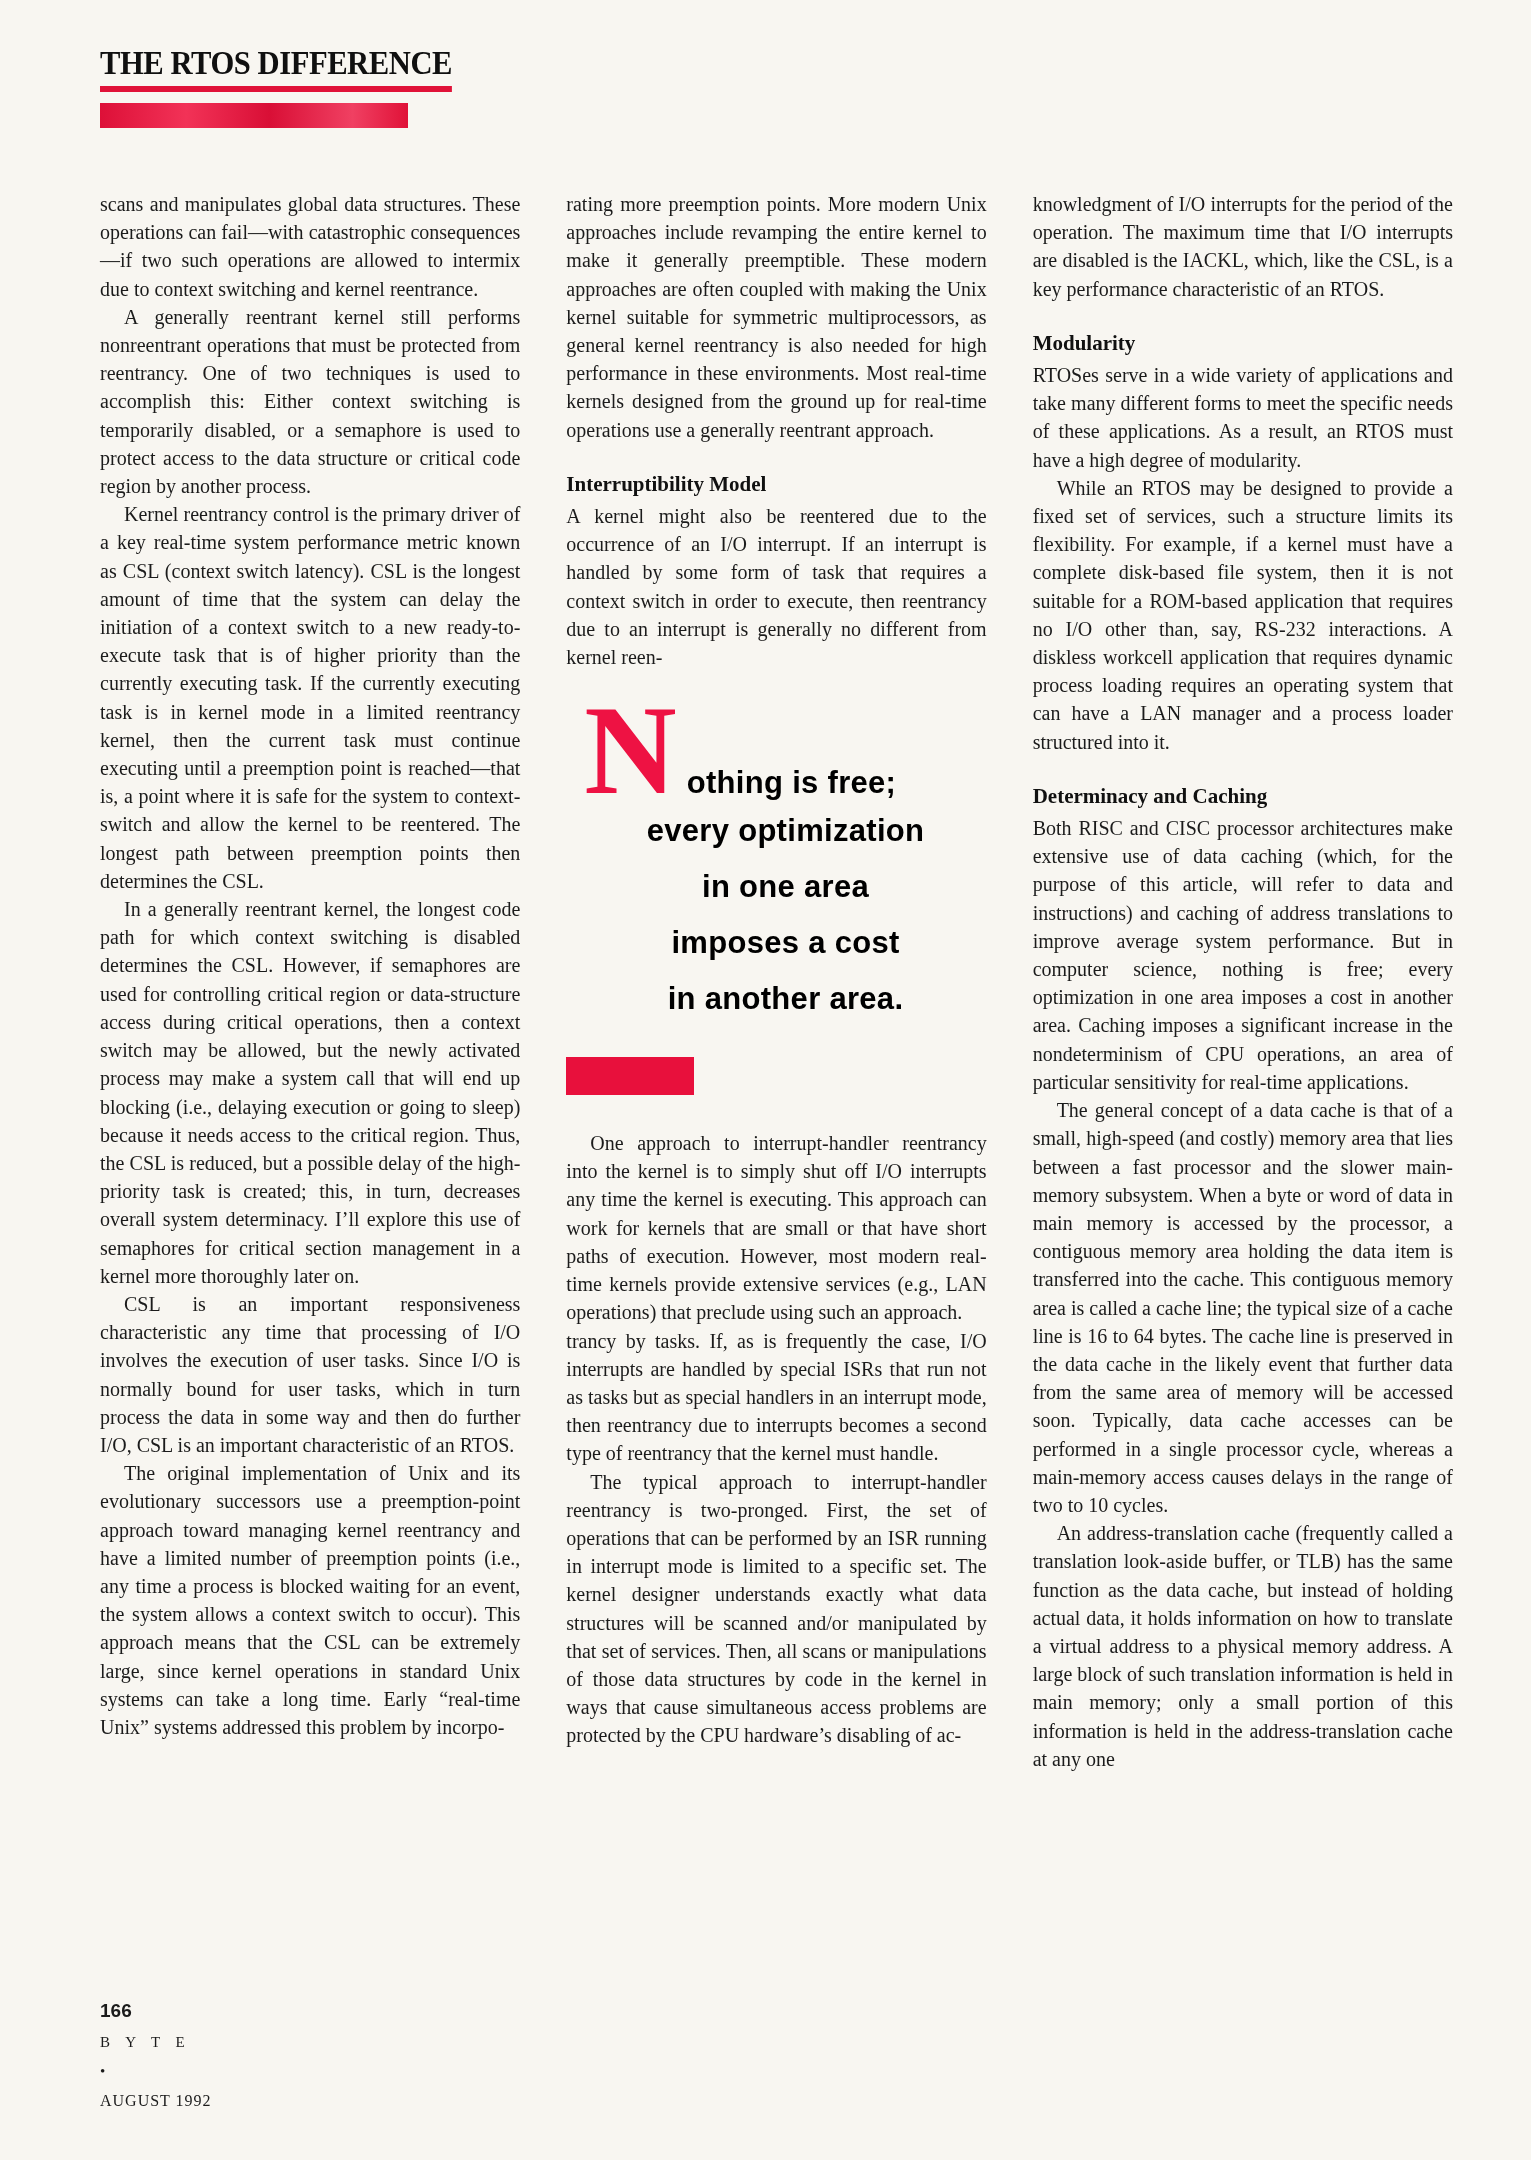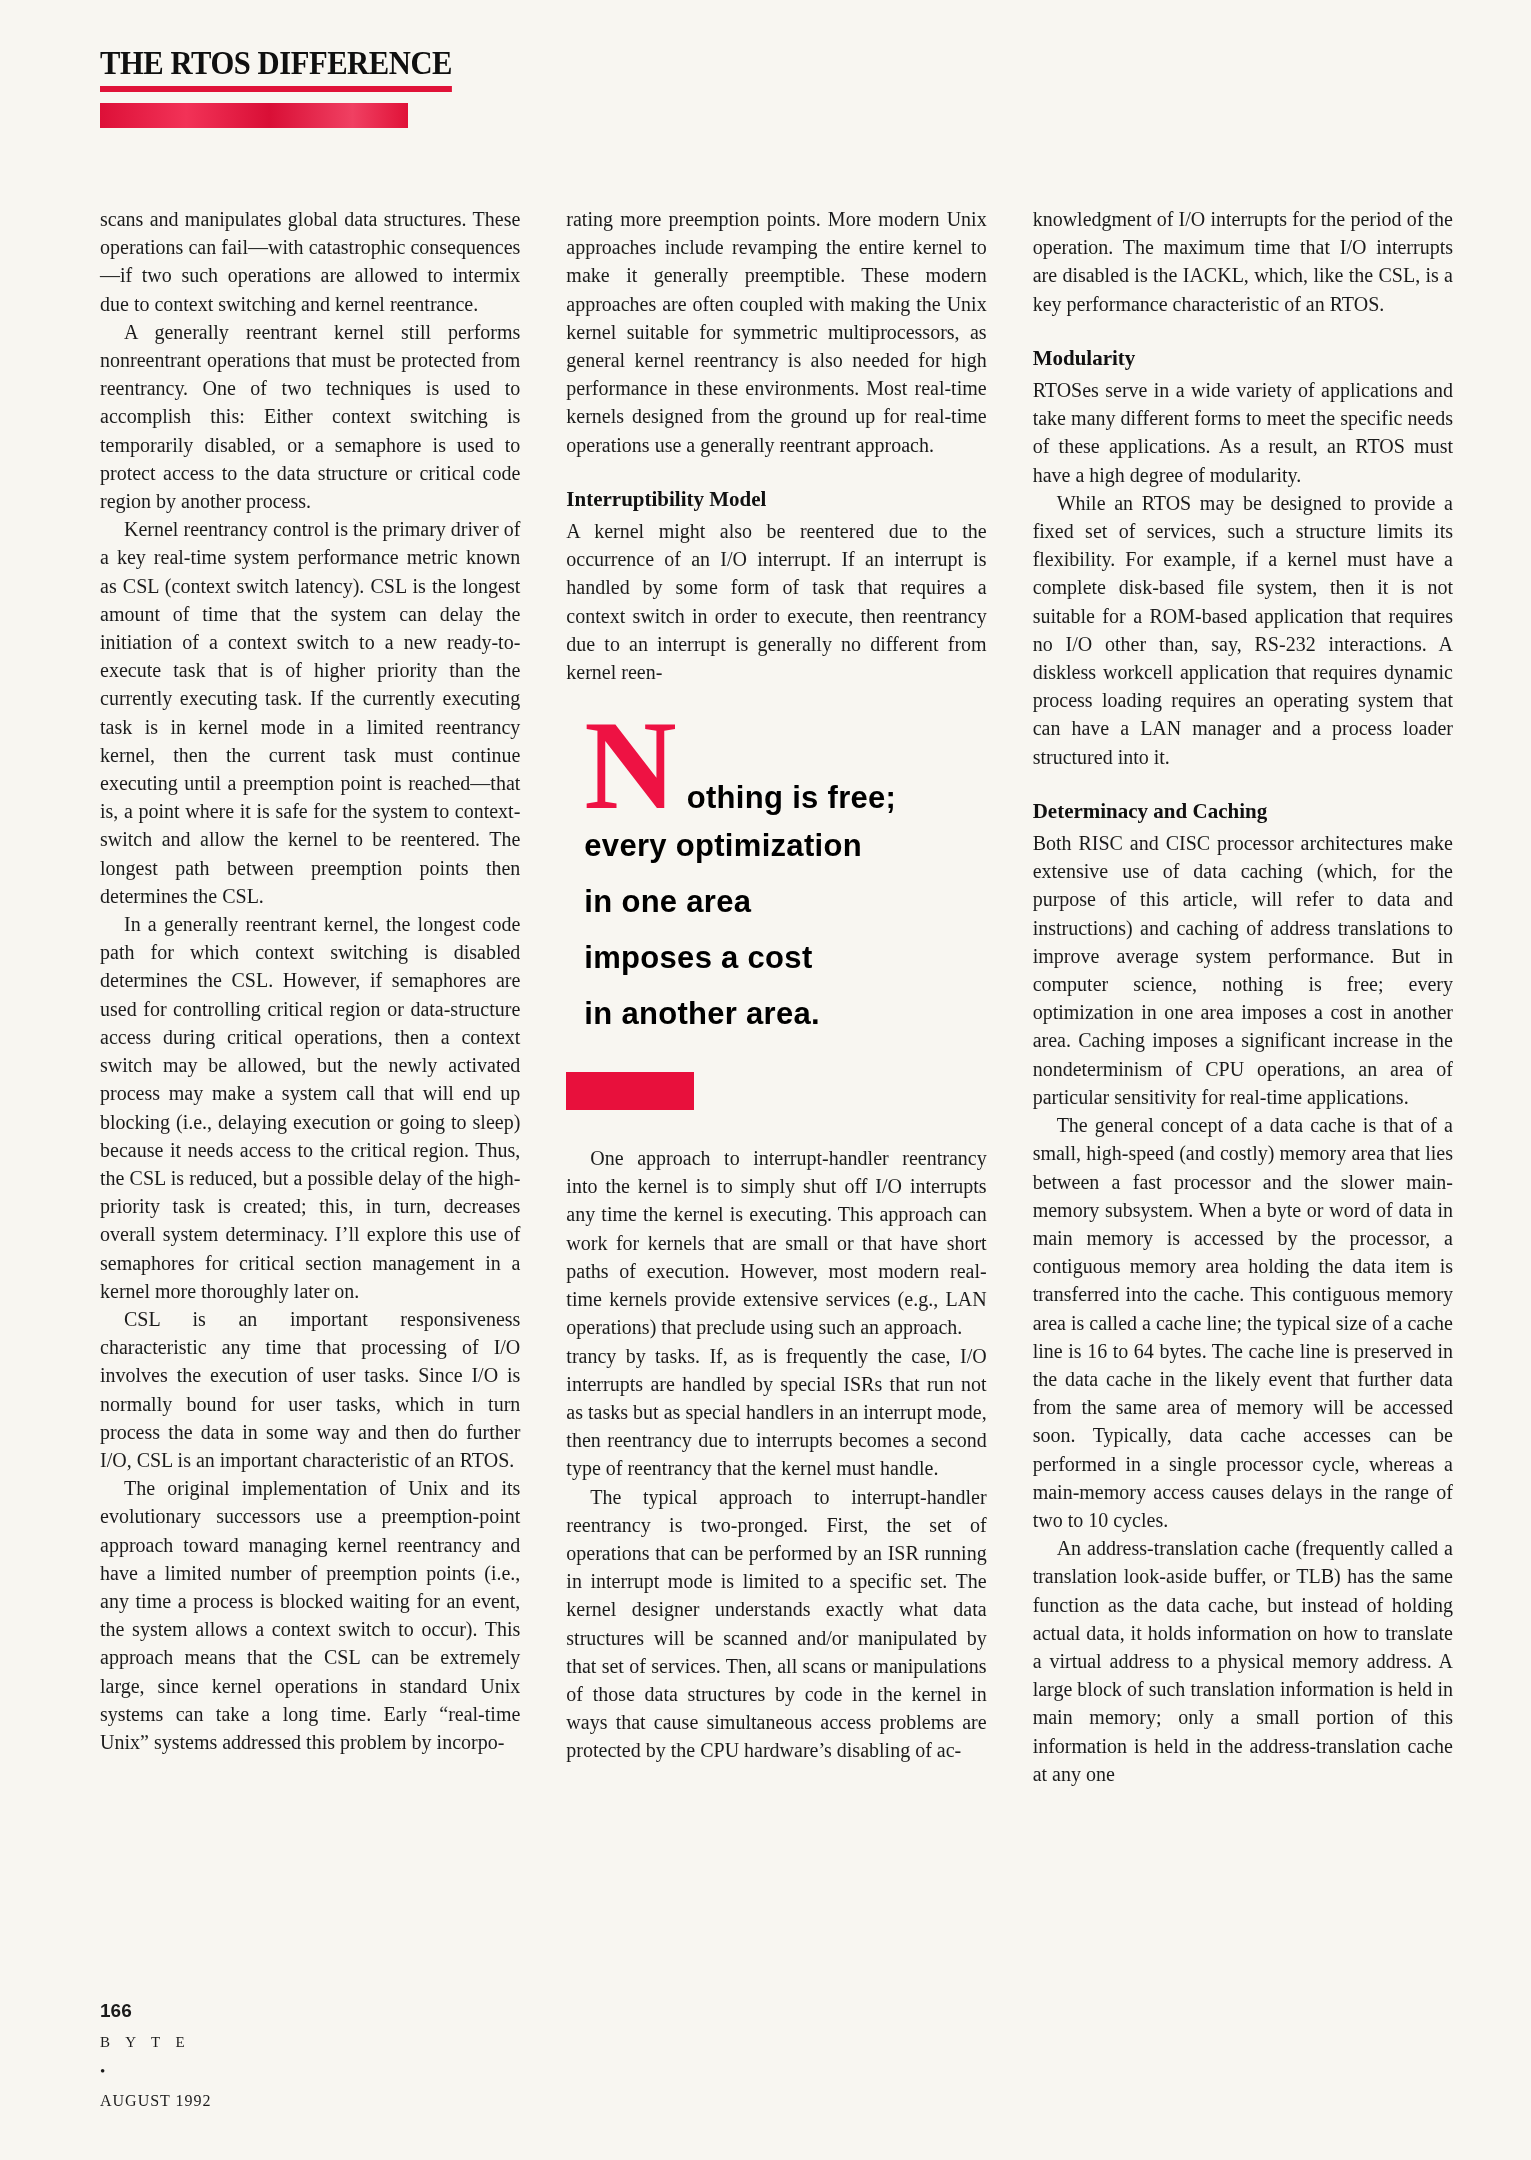--- a/index.html
+++ b/index.html
@@ -39,21 +39,20 @@
     display:flex;
     gap:46px;
     margin-top:62px;
   }
   .col {
     flex:1;
     min-width:0;
     font-size:20px;
     line-height:28.2px;
     text-align:justify;
-    margin-top:15px;
   }
   p.body-p { margin:0; }
   p.indent { text-indent:24px; }
   .col-heading {
     font-size:21px;
     font-weight:bold;
     text-align:left;
     margin:26px 0 4px 0;
     color:#111;
   }
@@ -79,20 +78,21 @@
     line-height:0.78;
     margin-right:10px;
   }
   .pq-text {
     font-size:31px;
     letter-spacing:0.3px;
   }
   .pq-line {
     padding-left:18px;
     line-height:56px;
+    text-align:center;
   }
   .pq-bar {
     width:128px; height:38px;
     background:#e8103c;
     margin-top:30px;
   }
   
   .footer {
     position:absolute;
     left:100px; bottom:50px;

